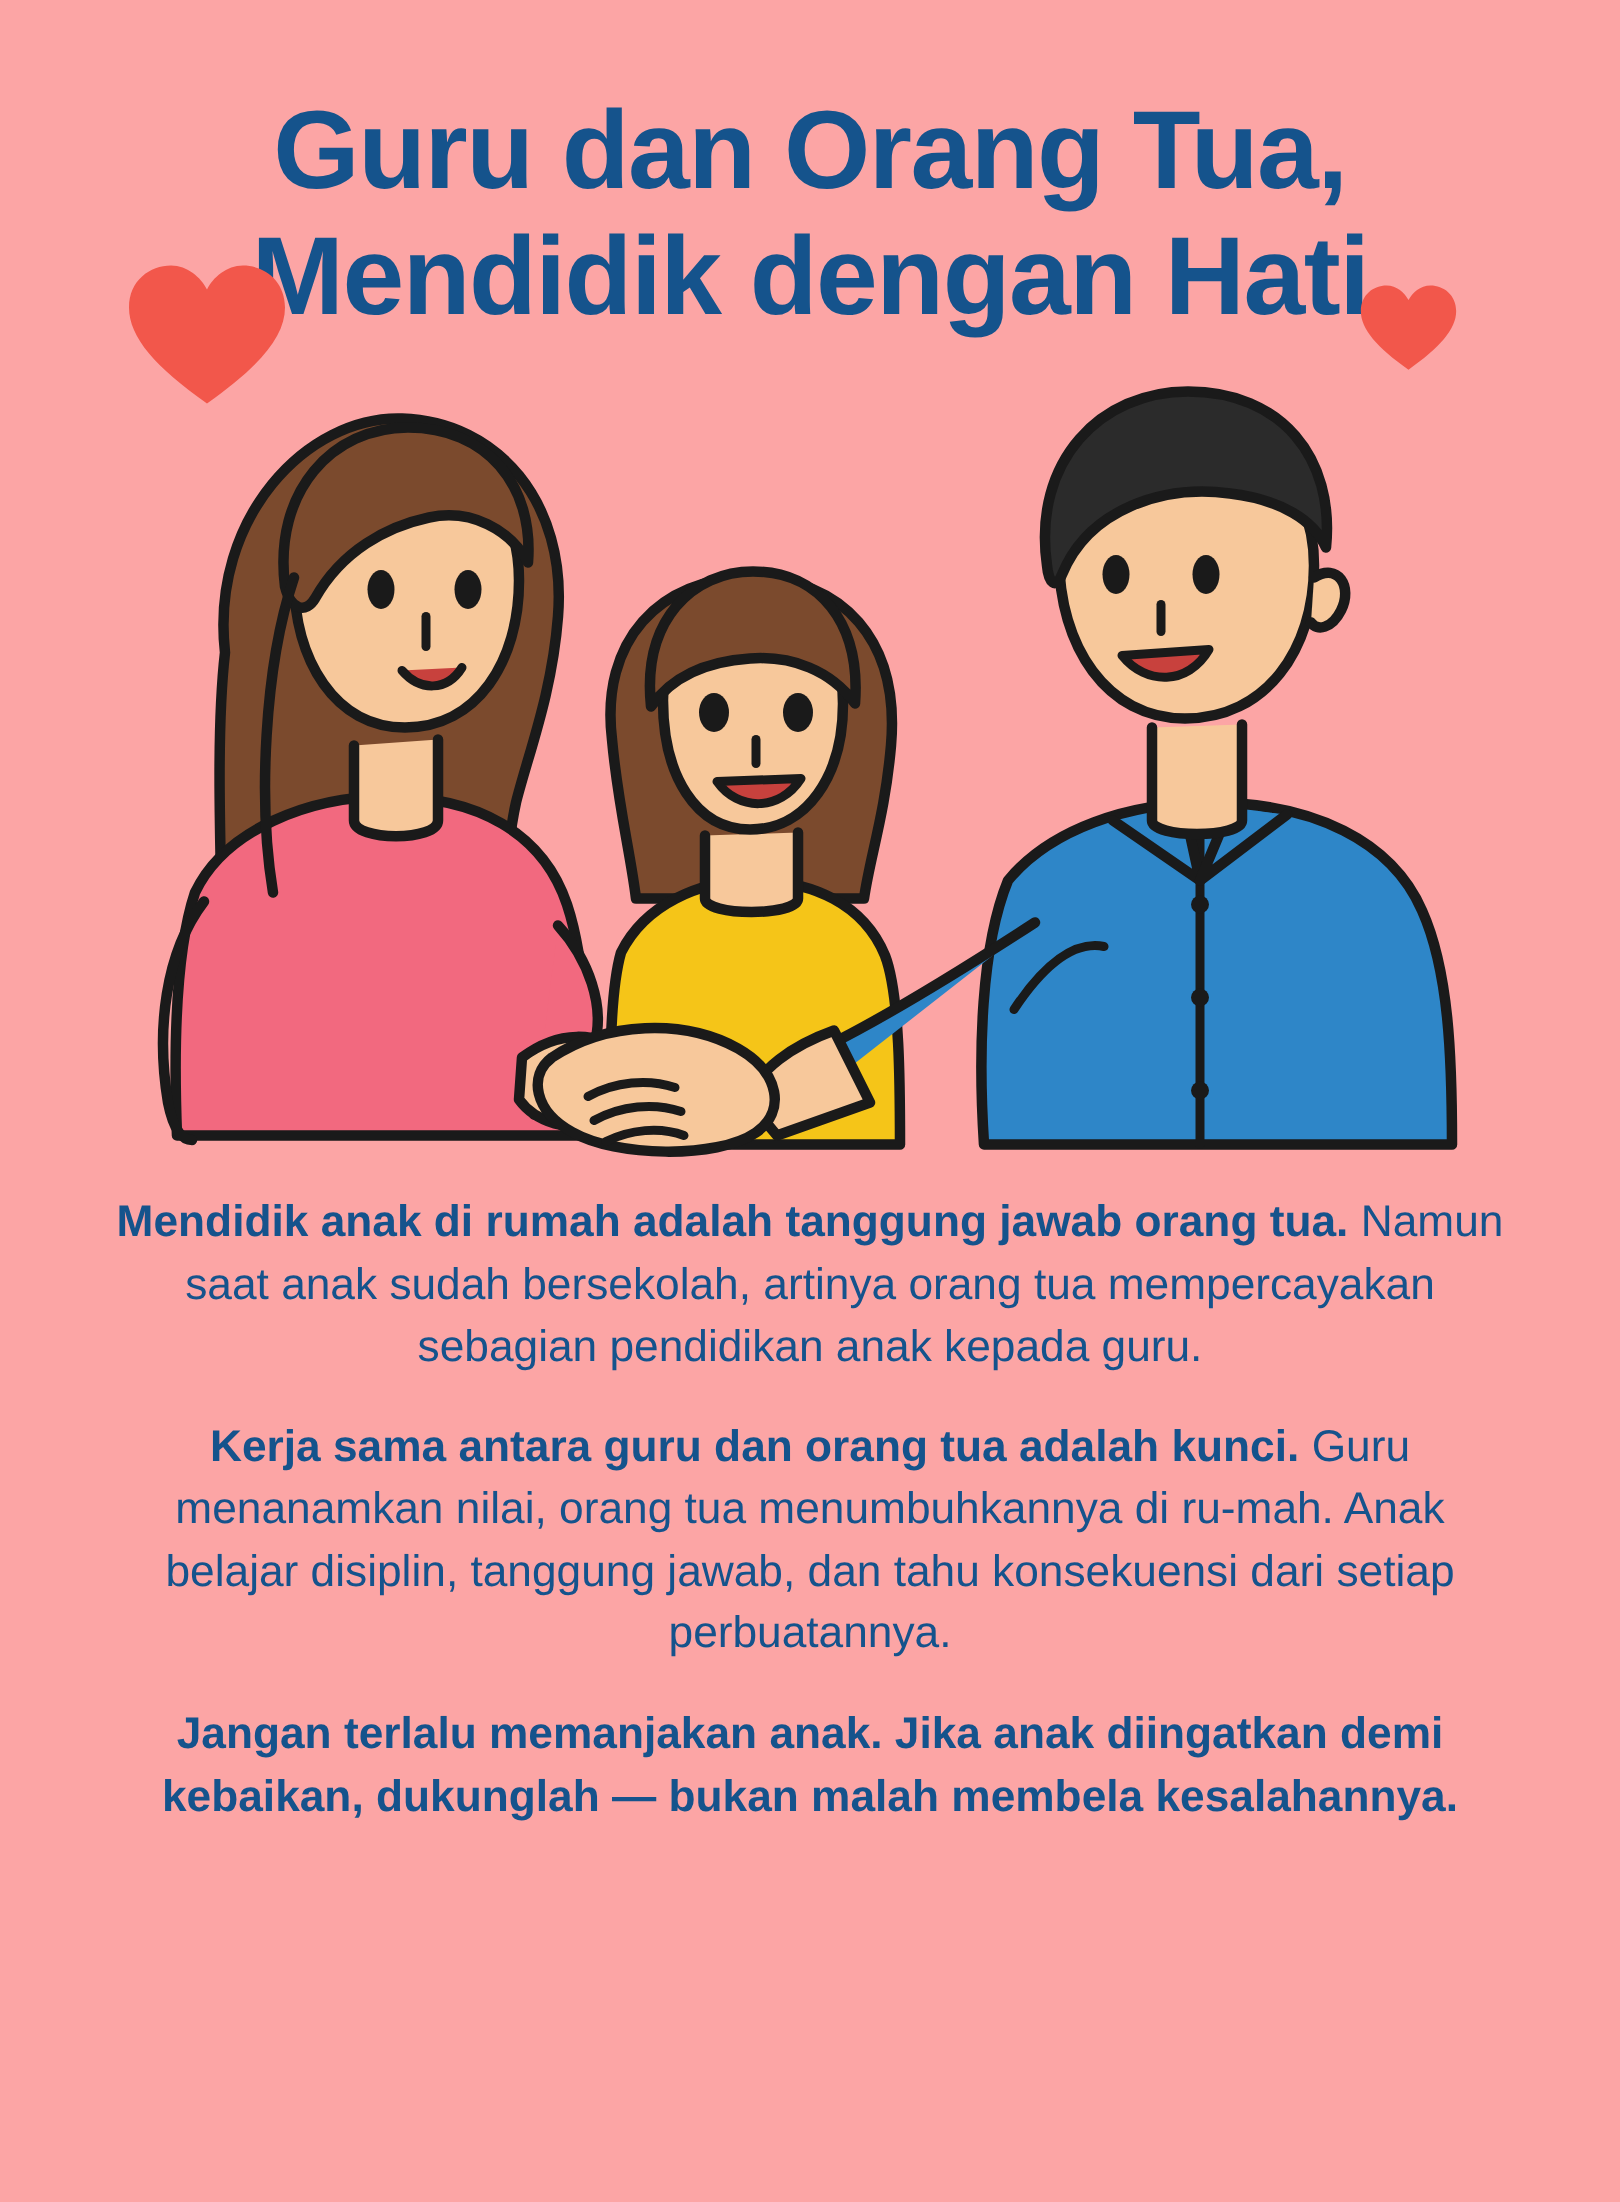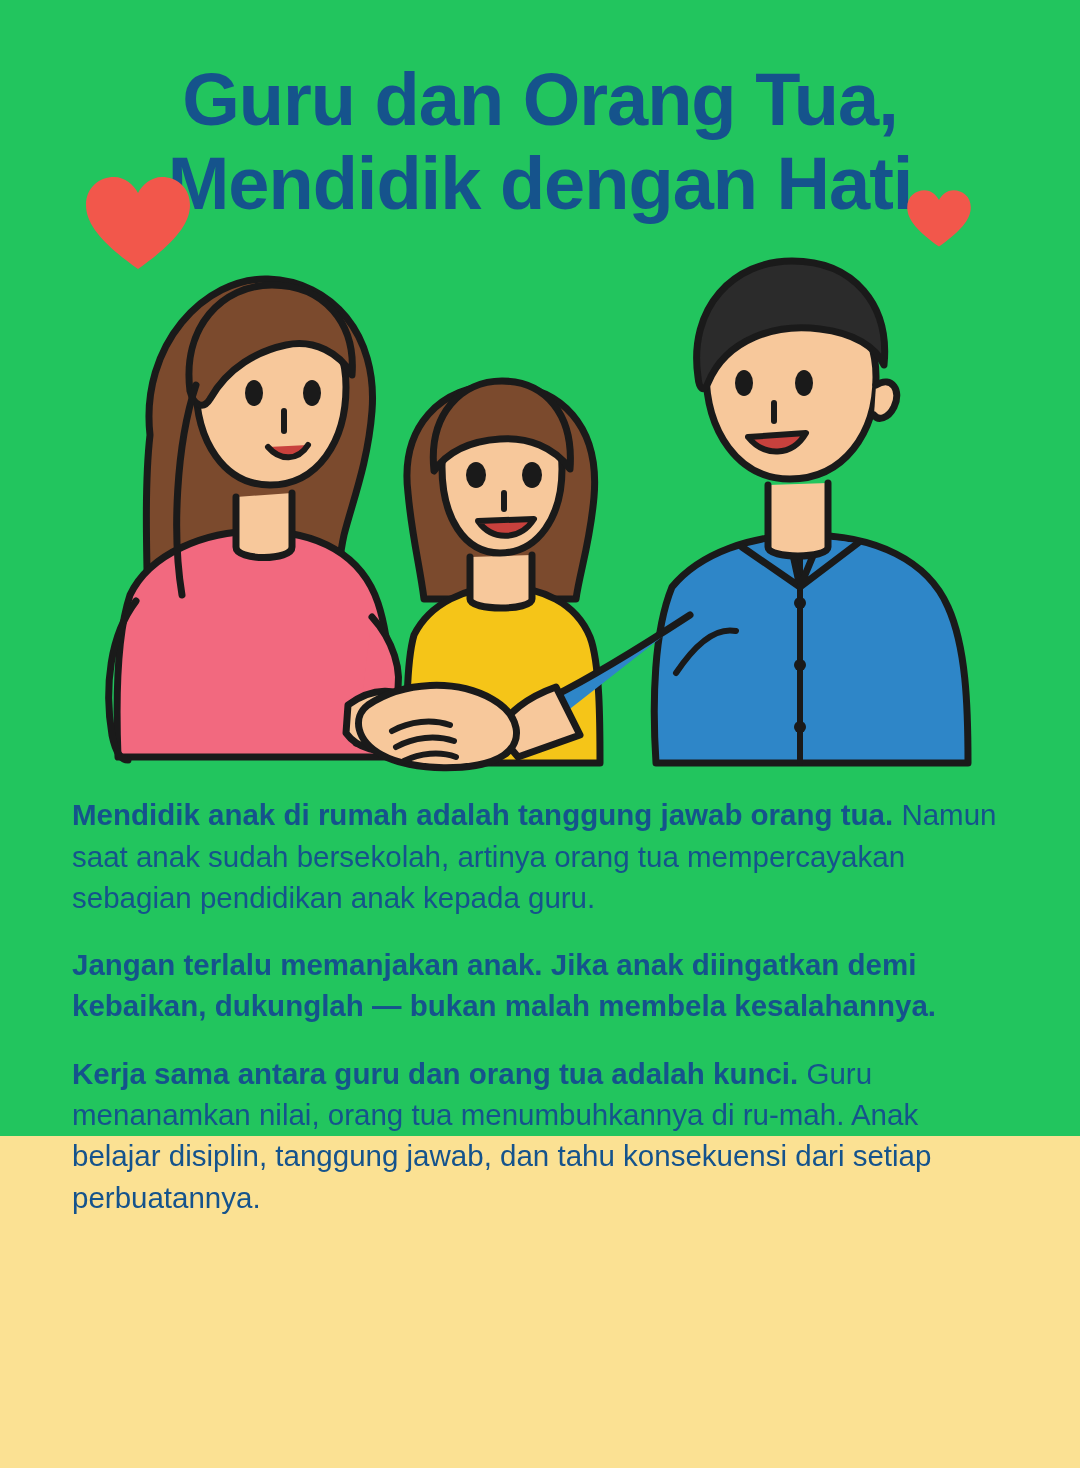--- a/index.html
+++ b/index.html
@@ -9,22 +9,22 @@
   body {
     width: 1080px;
     height: 1468px;
     background: #FBE193;
     font-family: "Liberation Sans", sans-serif;
     overflow: hidden;
   }
   .poster {
     position: relative;
     width: 1080px;
-    height: 1136px;
-    background: #22c55e;
+    height: 1468px;
+    background: #fca5a5;
     box-sizing: border-box;
   }
 
   
   .title-block {
     position: relative;
     padding-top: 58px;
     text-align: center;
   }
   .title-line {
@@ -52,20 +52,21 @@
   }
   .illustration svg { display: block; }
 
   
   .body-text {
     padding: 14px 72px 0 72px;
     color: #15538C;
   }
   .para {
     margin-bottom: 26px;
+    text-align: center;
   }
   .para p {
     margin: 0;
     font-size: 29.5px;
     line-height: 1.40;
     color: #15538C;
   }
   .para .lead {
     font-weight: bold;
   }
@@ -179,23 +180,23 @@
     </svg>
   </div>
 
   <div class="body-text">
 
     <div class="para">
       <p><span class="lead">Mendidik anak di rumah adalah tanggung jawab orang tua.</span>
       <span>Namun saat anak sudah bersekolah, artinya orang tua mempercayakan sebagian pendidikan anak kepada guru.</span></p>
     </div>
 
-    <div class="para bold-all">
-      <p><span class="lead">Jangan terlalu memanjakan anak. Jika anak diingatkan demi kebaikan, dukunglah — bukan malah membela kesalahannya.</span></p>
-    </div>
-
     <div class="para">
       <p><span class="lead">Kerja sama antara guru dan orang tua adalah kunci.</span>
       <span>Guru menanamkan nilai, orang tua menumbuhkannya di ru-mah. Anak belajar disiplin, tanggung jawab, dan tahu konsekuensi dari setiap perbuatannya.</span></p>
     </div>
 
+    <div class="para bold-all">
+      <p><span class="lead">Jangan terlalu memanjakan anak. Jika anak diingatkan demi kebaikan, dukunglah — bukan malah membela kesalahannya.</span></p>
+    </div>
+
   </div>
 </div>
 
 </body></html>

